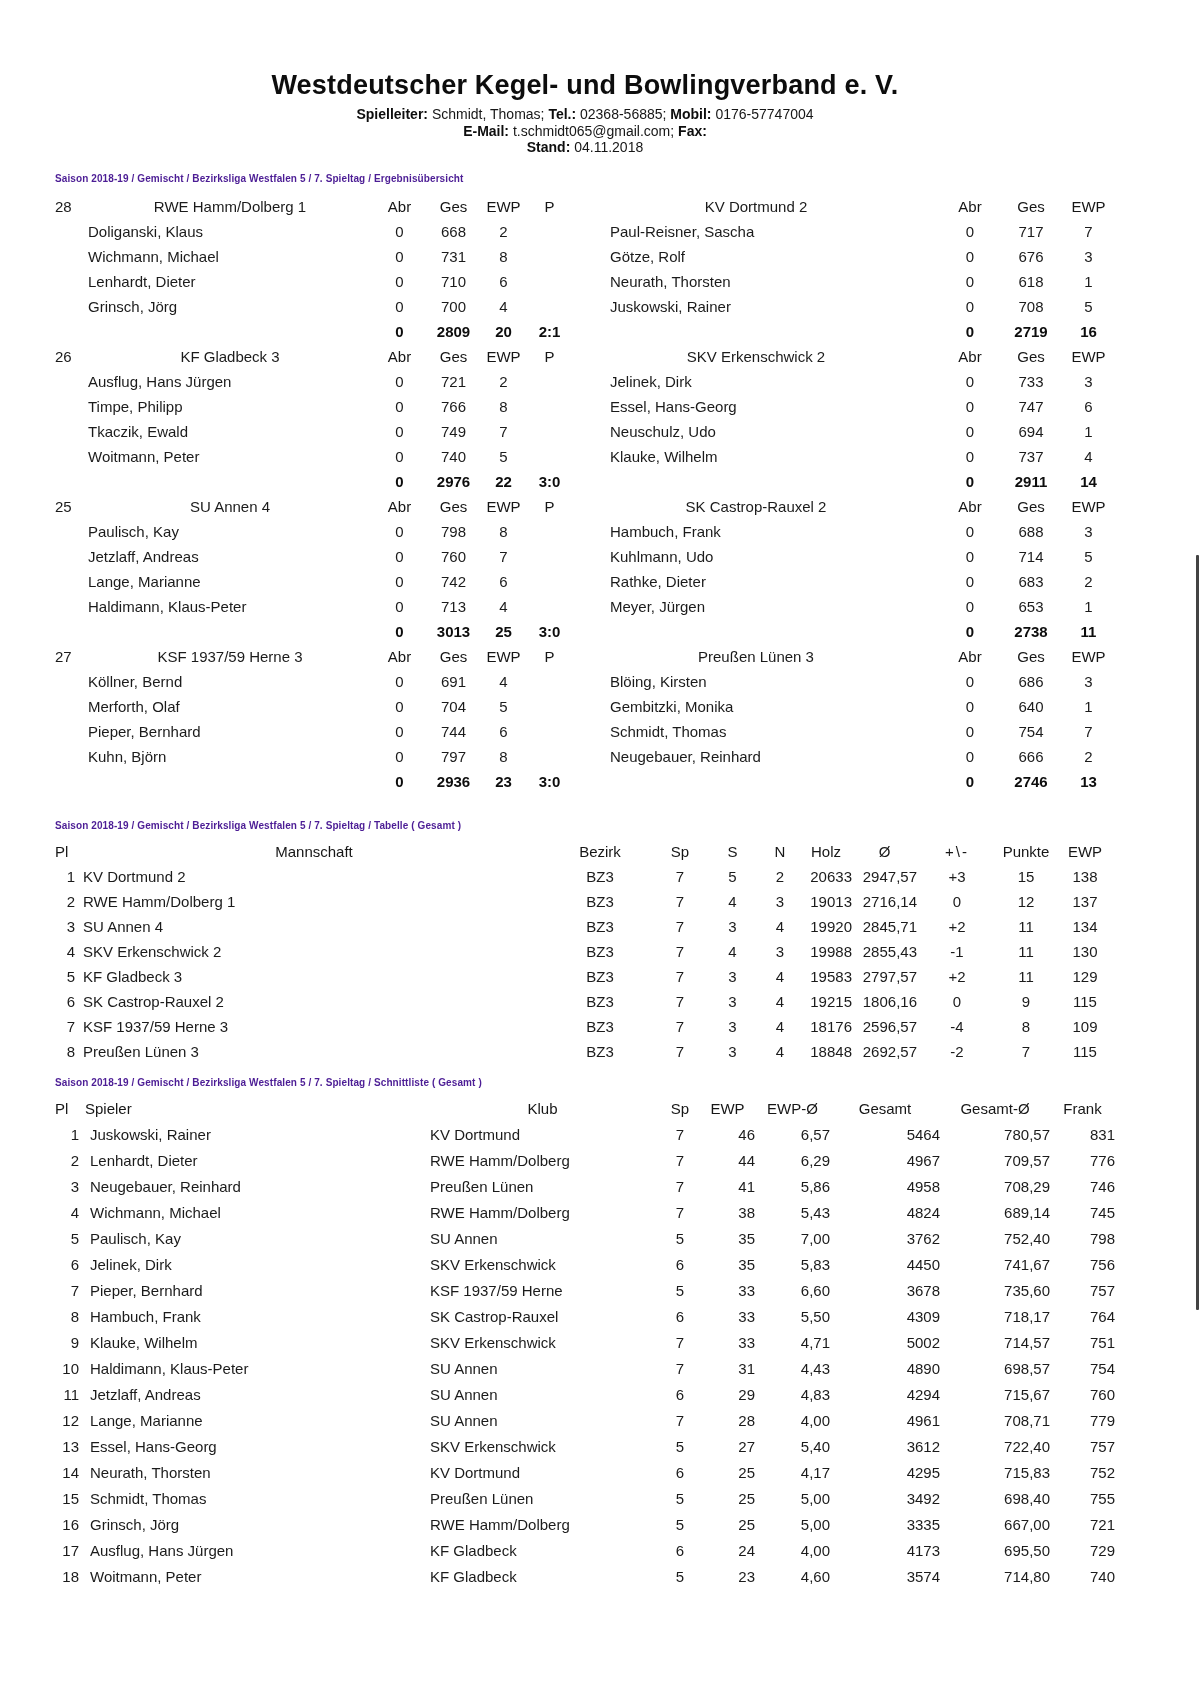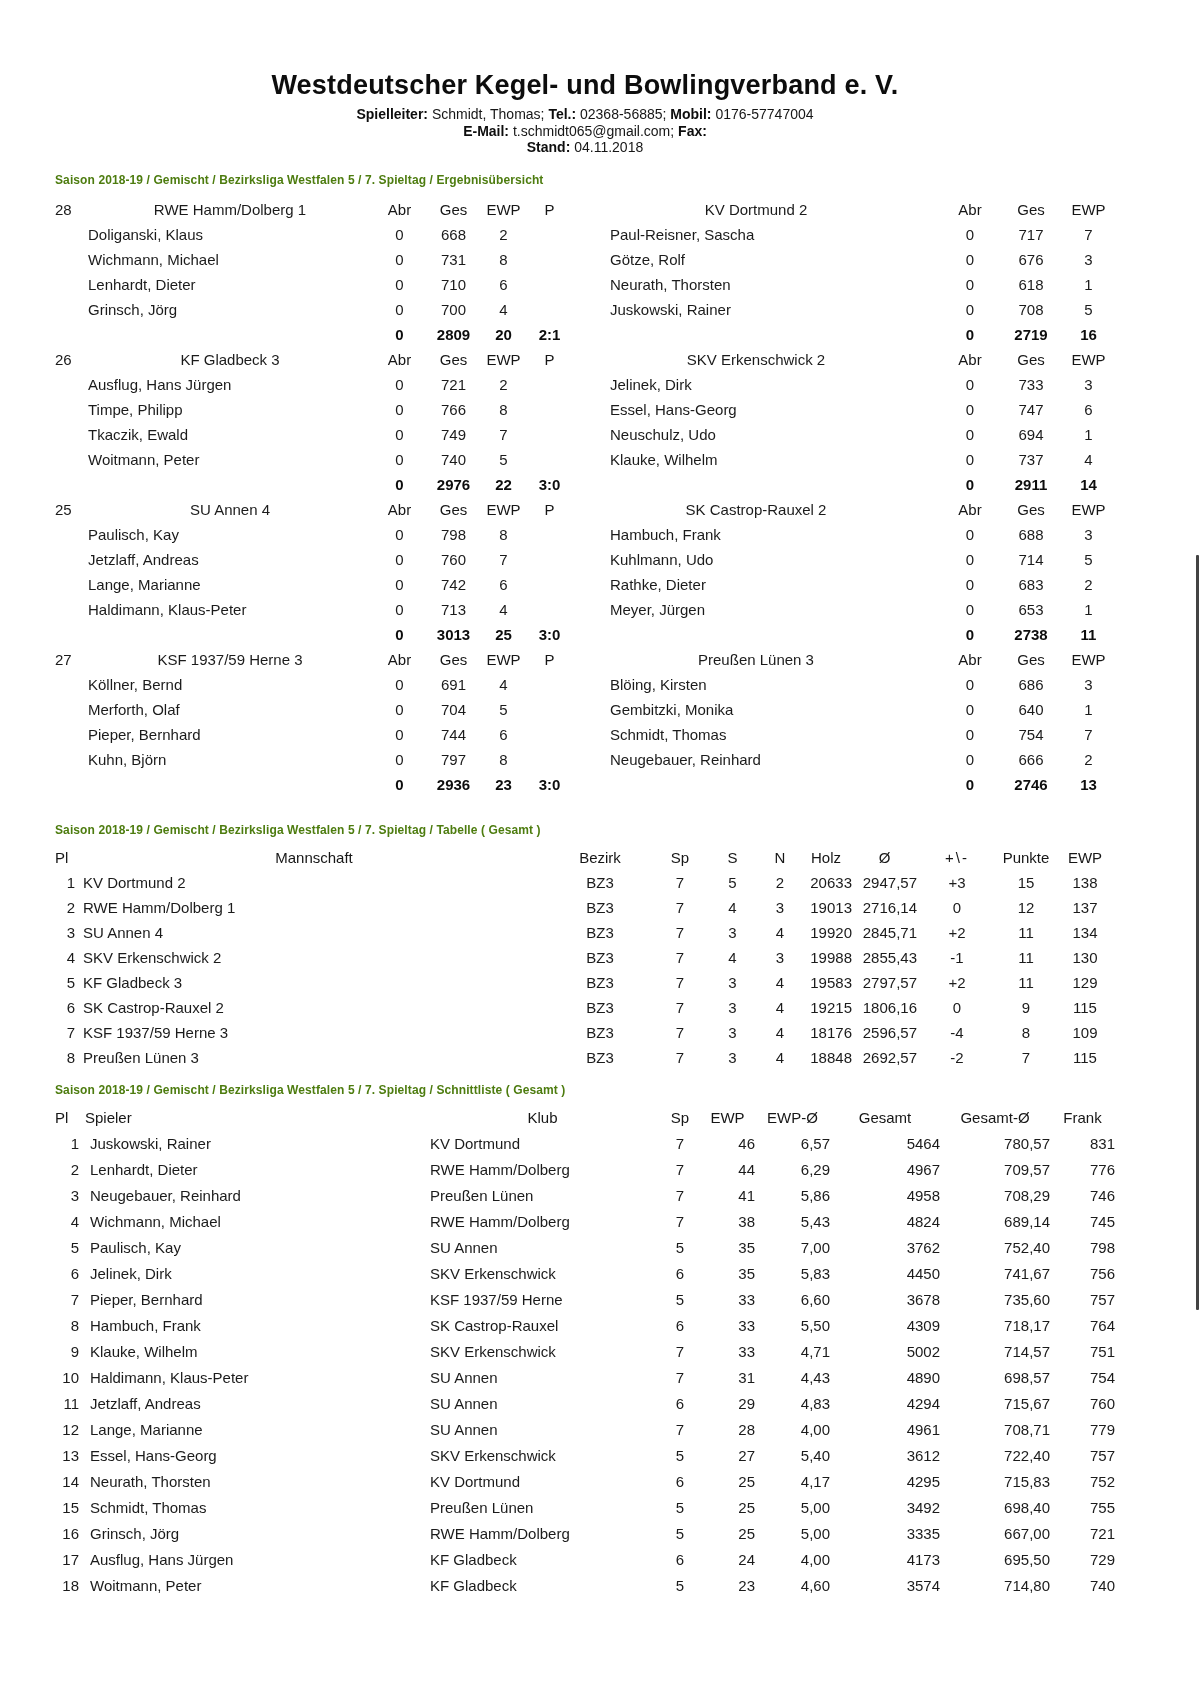--- a/index.html
+++ b/index.html
@@ -17,21 +17,21 @@
   
   .logo{position:absolute;left:3px;top:68px;width:106px;text-align:center;}
   .logo-box{width:92px;height:80px;border:3px solid #1a1a1a;margin:0 auto;background:#fff;}
   .logo-wkv{font-family:"Liberation Serif",serif;font-weight:bold;font-size:37px;line-height:.92;letter-spacing:1px;color:#0d0d0d;margin-top:-2px;}
   .head-center{text-align:center;padding-top:70px;}
   .org-title{font-size:27px;font-weight:bold;color:#0d0d0d;margin:0 0 5px 0;letter-spacing:.2px;}
   .contact-line{font-size:14px;line-height:16.5px;color:#161616;}
   .contact-line b{color:#0d0d0d;}
 
   
-  .sec-heading{font-size:12px;font-weight:bold;color:#4d7c0f;letter-spacing:.1px;}
+  .sec-heading{font-size:10px;font-weight:bold;color:#4c1d95;letter-spacing:.1px;}
   .sec-heading.h1{margin-top:17px;}
   .sec-heading.h2{margin-top:26px;}
   .sec-heading.h3{margin-top:13px;}
 
   
   .matches{margin-top:10px;}
   .mrow{
     display:grid;
     grid-template-columns:33px 284px 55px 53px 47px 45px 368px 60px 62px 53px;
     height:25px;line-height:25px;font-size:15px;

